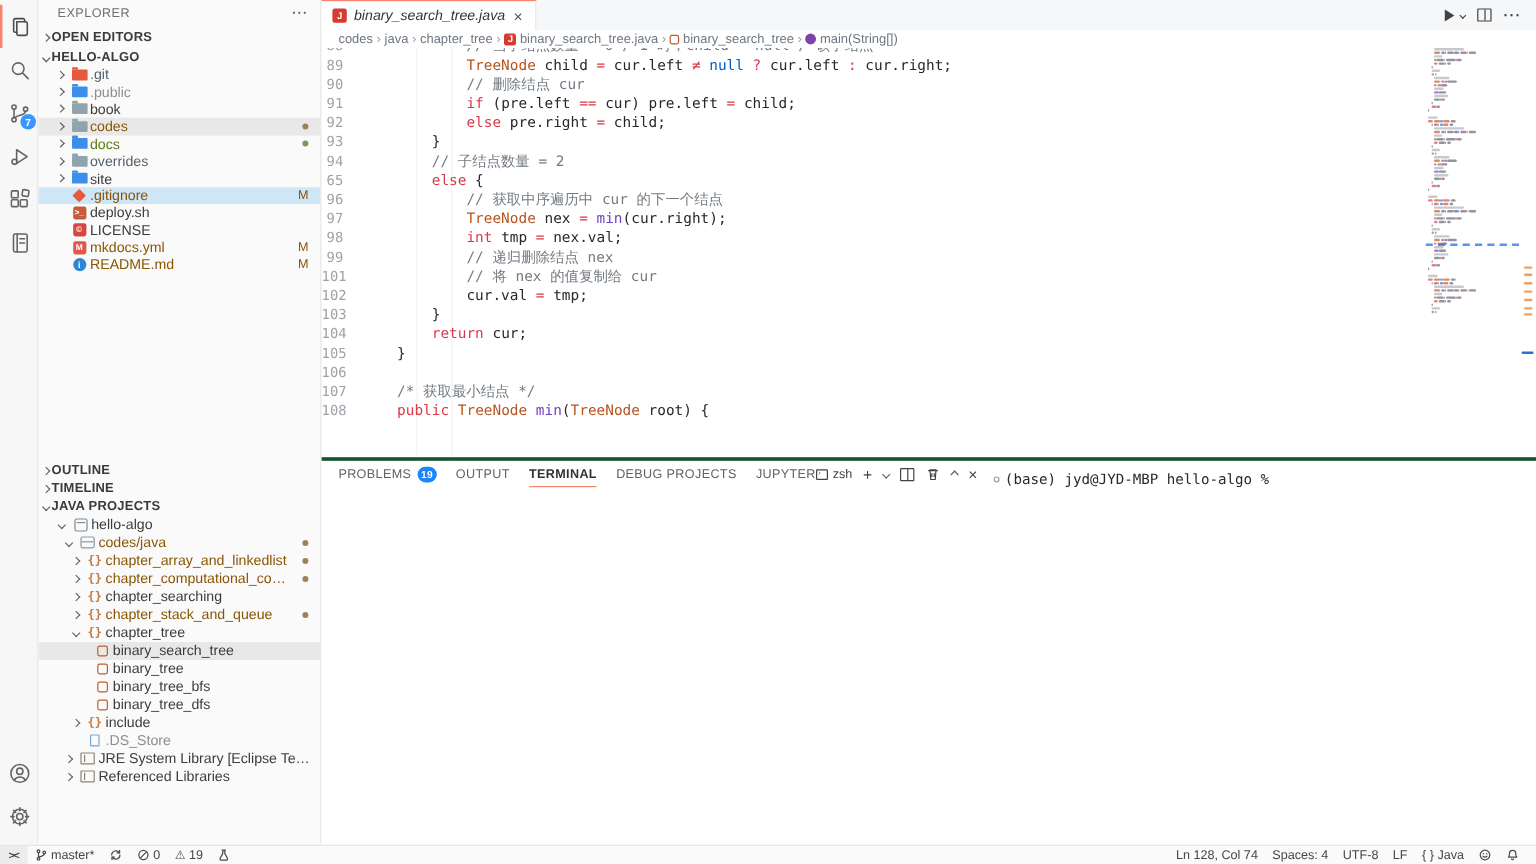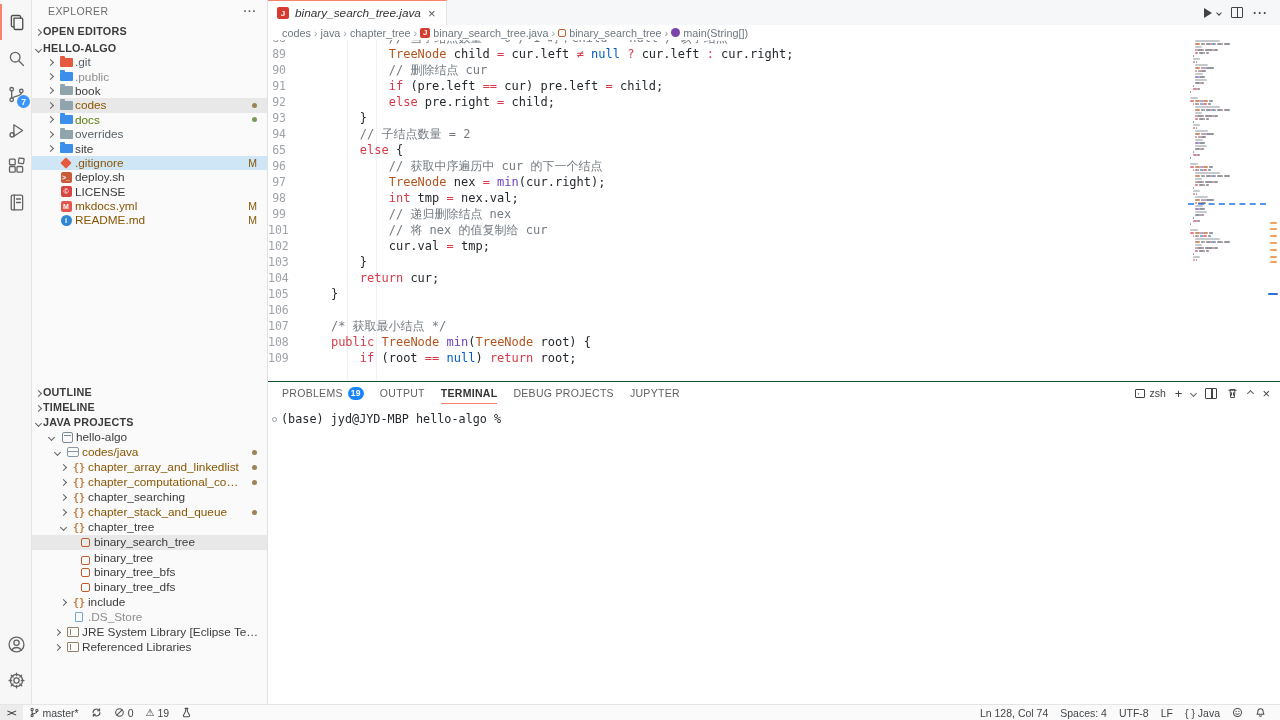--- a/index.html
+++ b/index.html
@@ -82,21 +82,21 @@
   .tk-t{color:var(--type);} .tk-n{color:var(--constant);} .tk-c{color:var(--comment);} .tk-p{color:var(--code-text);}
   .guide { position:absolute; top:0; bottom:0; width:1px; background:rgba(0,0,0,.055); z-index:0; }
   .minimap { position:absolute; top:0; right:14px; width:78px; height:100%; overflow:hidden; }
   .mm-row { height:2px; margin-bottom:1px; white-space:nowrap; }
   .mm-seg { display:inline-block; height:2px; border-radius:1px; opacity:.65; vertical-align:top; }
   .mm-cursorline { position:absolute; left:0; right:0; top:163px; border-top:2px dashed rgba(31,111,235,.75); }
   .ruler { position:absolute; top:0; right:0; width:14px; height:100%; }
   .ruler-mark { position:absolute; height:2px; border-radius:1px; }
 
   
-  .panel { height:323px; border-top:1px solid #14532d; display:flex; flex-direction:column; background:#fff; }
+  .panel { height:323px; border-top:3px solid #14532d; display:flex; background:#fff; }
   .panel-bar { height:22px; display:flex; align-items:center; justify-content:space-between; padding:0 10px 0 14px; }
   .ptabs { display:flex; align-items:center; gap:16px; }
   .ptab { font-size:10.5px; letter-spacing:.3px; color:#616161; display:flex; align-items:center; gap:5px; height:22px; cursor:pointer; }
   .ptab.active { color:#333; border-bottom:1.5px solid var(--accent-salmon); font-weight:bold; }
   .ptab-badge { background:var(--badge-blue); color:#fff; border-radius:8px; min-width:14px; height:13px; font-size:8.5px; display:flex; align-items:center; justify-content:center; padding:0 3px; font-weight:bold; }
   .pactions { display:flex; align-items:center; gap:9px; color:#424242; }
   .term-launch { display:flex; align-items:center; gap:4px; font-size:10.5px; cursor:pointer; }
   .term-box { width:10px; height:9px; border:1.1px solid #424242; border-radius:1px; font-size:6px; display:flex; align-items:center; padding-left:1px; }
   .pa-plus { font-size:13px; cursor:pointer; }
   .pa svg { width:13px; height:13px; display:block; cursor:pointer; }
@@ -379,21 +379,21 @@
             </span>
             <span class="lbl">chapter_tree</span>
           </div>
           <div class="tree-row sel-gray" style="padding-left: 31px;">
             <span class="chev-slot"></span>
             <span class="ico-slot">
               <span class="ic ic-class"></span>
             </span>
             <span class="lbl">binary_search_tree</span>
           </div>
-          <div class="tree-row" style="padding-left: 31px; align-items: flex-end;">
+          <div class="tree-row" style="padding-left: 31px;">
             <span class="chev-slot"></span>
             <span class="ico-slot">
               <span class="ic ic-class"></span>
             </span>
             <span class="lbl">binary_tree</span>
           </div>
           <div class="tree-row" style="padding-left: 31px;">
             <span class="chev-slot"></span>
             <span class="ico-slot">
               <span class="ic ic-class"></span>
@@ -505,21 +505,20 @@
             <div class="code-line"><span class="ln">98</span><span class="lc" style="white-space: pre;"><span class="tk-p">            </span><span class="tk-k">int</span><span class="tk-p"> tmp </span><span class="tk-o">=</span><span class="tk-p"> nex.val;</span></span></div>
             <div class="code-line"><span class="ln">99</span><span class="lc" style="white-space: pre;"><span class="tk-p">            </span><span class="tk-c">// 递归删除结点 nex</span></span></div>
             <div class="code-line"><span class="ln">101</span><span class="lc" style="white-space: pre;"><span class="tk-p">            </span><span class="tk-c">// 将 nex 的值复制给 cur</span></span></div>
             <div class="code-line"><span class="ln">102</span><span class="lc" style="white-space: pre;"><span class="tk-p">            cur.val </span><span class="tk-o">=</span><span class="tk-p"> tmp;</span></span></div>
             <div class="code-line"><span class="ln">103</span><span class="lc" style="white-space: pre;"><span class="tk-p">        }</span></span></div>
             <div class="code-line"><span class="ln">104</span><span class="lc" style="white-space: pre;"><span class="tk-p">        </span><span class="tk-k">return</span><span class="tk-p"> cur;</span></span></div>
             <div class="code-line"><span class="ln">105</span><span class="lc" style="white-space: pre;"><span class="tk-p">    }</span></span></div>
             <div class="code-line"><span class="ln">106</span><span class="lc" style="white-space: pre;"><span class="tk-p"></span></span></div>
             <div class="code-line"><span class="ln">107</span><span class="lc" style="white-space: pre;"><span class="tk-p">    </span><span class="tk-c">/* 获取最小结点 */</span></span></div>
             <div class="code-line"><span class="ln">108</span><span class="lc" style="white-space: pre;"><span class="tk-p">    </span><span class="tk-k">public</span><span class="tk-p"> </span><span class="tk-t">TreeNode</span><span class="tk-p"> </span><span class="tk-f">min</span><span class="tk-p">(</span><span class="tk-t">TreeNode</span><span class="tk-p"> root) {</span></span></div>
-            <div class="code-line"><span class="ln">109</span><span class="lc" style="white-space: pre;"><span class="tk-p">        </span><span class="tk-k">if</span><span class="tk-p"> (root </span><span class="tk-o">==</span><span class="tk-p"> </span><span class="tk-n">null</span><span class="tk-p">) </span><span class="tk-k">return</span><span class="tk-p"> root;</span></span></div>
           </div>
         <div class="minimap" id="minimap">
           <div class="mm-cursorline"></div>
         <div class="mm-row"><span class="mm-seg" style="width: 7.44px; opacity: 0;"></span><span class="mm-seg" style="width: 24.18px; background: rgb(168, 173, 179);"></span></div>
             <div class="mm-row"><span class="mm-seg" style="width: 7.44px; opacity: 0;"></span><span class="mm-seg" style="width: 4.96px; background: rgb(181, 84, 31);"></span><span class="mm-seg" style="width: 0.62px; opacity: 0;"></span><span class="mm-seg" style="width: 3.1px; background: rgb(85, 93, 102);"></span><span class="mm-seg" style="width: 1px; background: rgb(215, 58, 73);"></span><span class="mm-seg" style="width: 0.62px; opacity: 0;"></span><span class="mm-seg" style="width: 4.96px; background: rgb(85, 93, 102);"></span><span class="mm-seg" style="width: 1px; background: rgb(215, 58, 73);"></span><span class="mm-seg" style="width: 0.62px; opacity: 0;"></span><span class="mm-seg" style="width: 2.48px; background: rgb(0, 92, 197);"></span><span class="mm-seg" style="width: 0.62px; opacity: 0;"></span><span class="mm-seg" style="width: 1px; background: rgb(215, 58, 73);"></span><span class="mm-seg" style="width: 0.62px; opacity: 0;"></span><span class="mm-seg" style="width: 4.96px; background: rgb(85, 93, 102);"></span><span class="mm-seg" style="width: 1px; background: rgb(215, 58, 73);"></span><span class="mm-seg" style="width: 0.62px; opacity: 0;"></span><span class="mm-seg" style="width: 6.2px; background: rgb(85, 93, 102);"></span></div>
             <div class="mm-row"><span class="mm-seg" style="width: 7.44px; opacity: 0;"></span><span class="mm-seg" style="width: 6.82px; background: rgb(168, 173, 179);"></span></div>
             <div class="mm-row"><span class="mm-seg" style="width: 7.44px; opacity: 0;"></span><span class="mm-seg" style="width: 1.24px; background: rgb(215, 58, 73);"></span><span class="mm-seg" style="width: 0.62px; opacity: 0;"></span><span class="mm-seg" style="width: 5.58px; background: rgb(85, 93, 102);"></span><span class="mm-seg" style="width: 1.24px; background: rgb(215, 58, 73);"></span><span class="mm-seg" style="width: 0.62px; opacity: 0;"></span><span class="mm-seg" style="width: 8.06px; background: rgb(85, 93, 102);"></span><span class="mm-seg" style="width: 1px; background: rgb(215, 58, 73);"></span><span class="mm-seg" style="width: 0.62px; opacity: 0;"></span><span class="mm-seg" style="width: 3.72px; background: rgb(85, 93, 102);"></span></div>
             <div class="mm-row"><span class="mm-seg" style="width: 7.44px; opacity: 0;"></span><span class="mm-seg" style="width: 2.48px; background: rgb(215, 58, 73);"></span><span class="mm-seg" style="width: 0.62px; opacity: 0;"></span><span class="mm-seg" style="width: 5.58px; background: rgb(85, 93, 102);"></span><span class="mm-seg" style="width: 1px; background: rgb(215, 58, 73);"></span><span class="mm-seg" style="width: 0.62px; opacity: 0;"></span><span class="mm-seg" style="width: 3.72px; background: rgb(85, 93, 102);"></span></div>
             <div class="mm-row"><span class="mm-seg" style="width: 4.96px; opacity: 0;"></span><span class="mm-seg" style="width: 1px; background: rgb(85, 93, 102);"></span></div>
             <div class="mm-row"><span class="mm-seg" style="width: 4.96px; opacity: 0;"></span><span class="mm-seg" style="width: 7.44px; background: rgb(168, 173, 179);"></span></div>

